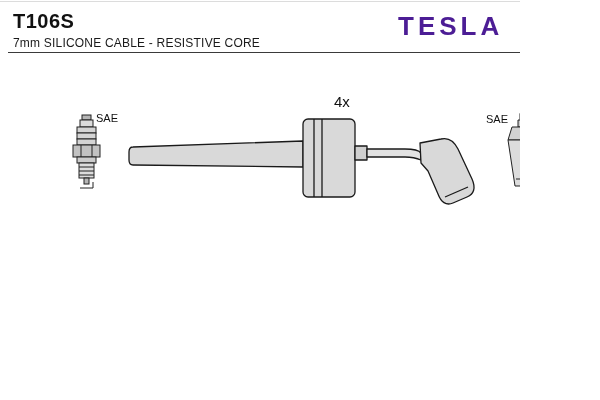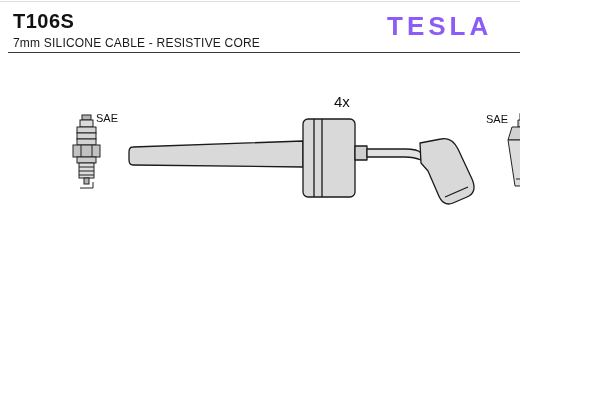--- a/index.html
+++ b/index.html
@@ -17,22 +17,22 @@
   .part-number{
     position:absolute;left:13px;top:10px;
     font-size:20px;font-weight:bold;color:#111;
     letter-spacing:0.5px;
   }
   .description{
     position:absolute;left:13px;top:36px;
     font-size:12px;color:#1a1a1a;letter-spacing:0.2px;
   }
   .brand{
-    position:absolute;left:387px;top:11px;
-    font-size:26px;font-weight:800;color:#8b5cf6;
+    position:absolute;left:398px;top:11px;
+    font-size:26px;font-weight:800;color:#4c1d95;
     letter-spacing:4px;
   }
   .divider{
     position:absolute;left:8px;top:52px;width:584px;height:1px;
     background:#3a3a3a;
   }
   .label{
     position:absolute;color:#111;
   }
   .sae-left{left:96px;top:112px;font-size:11px;}

